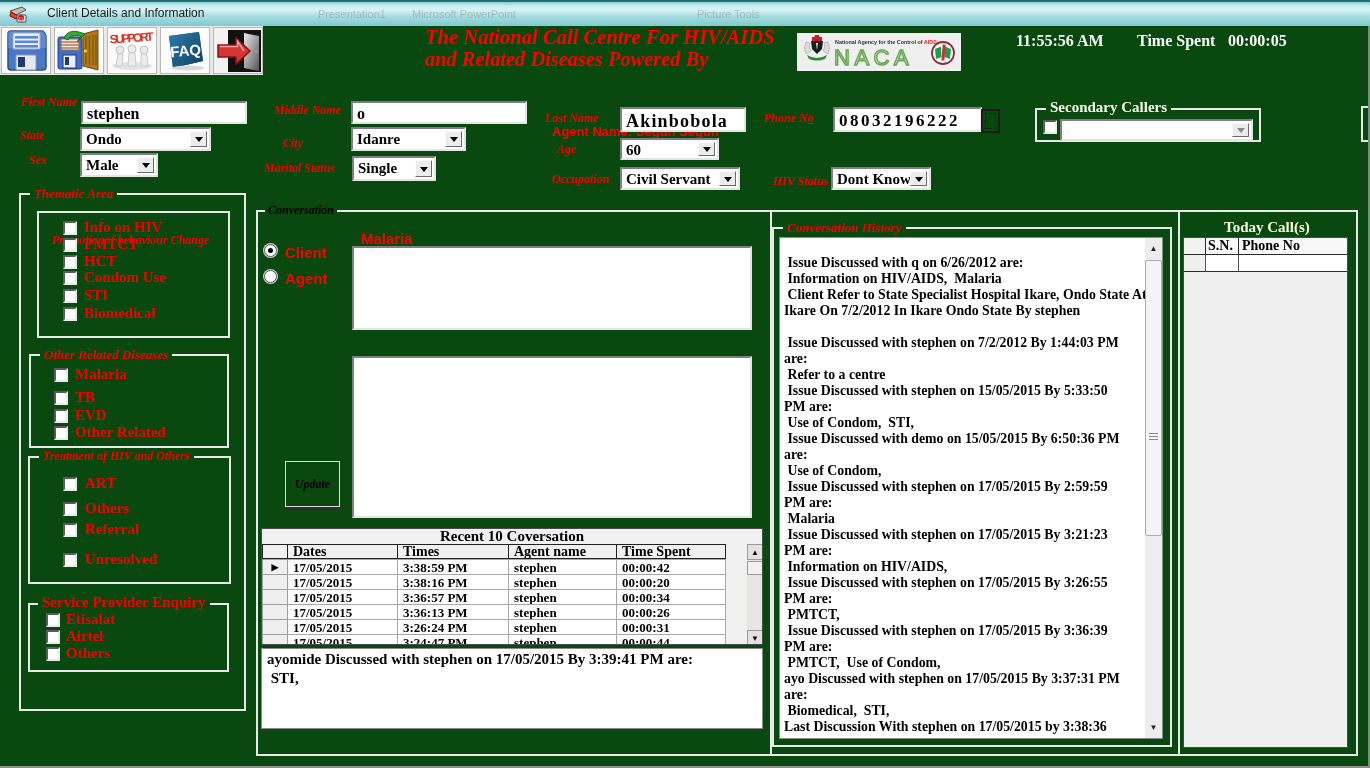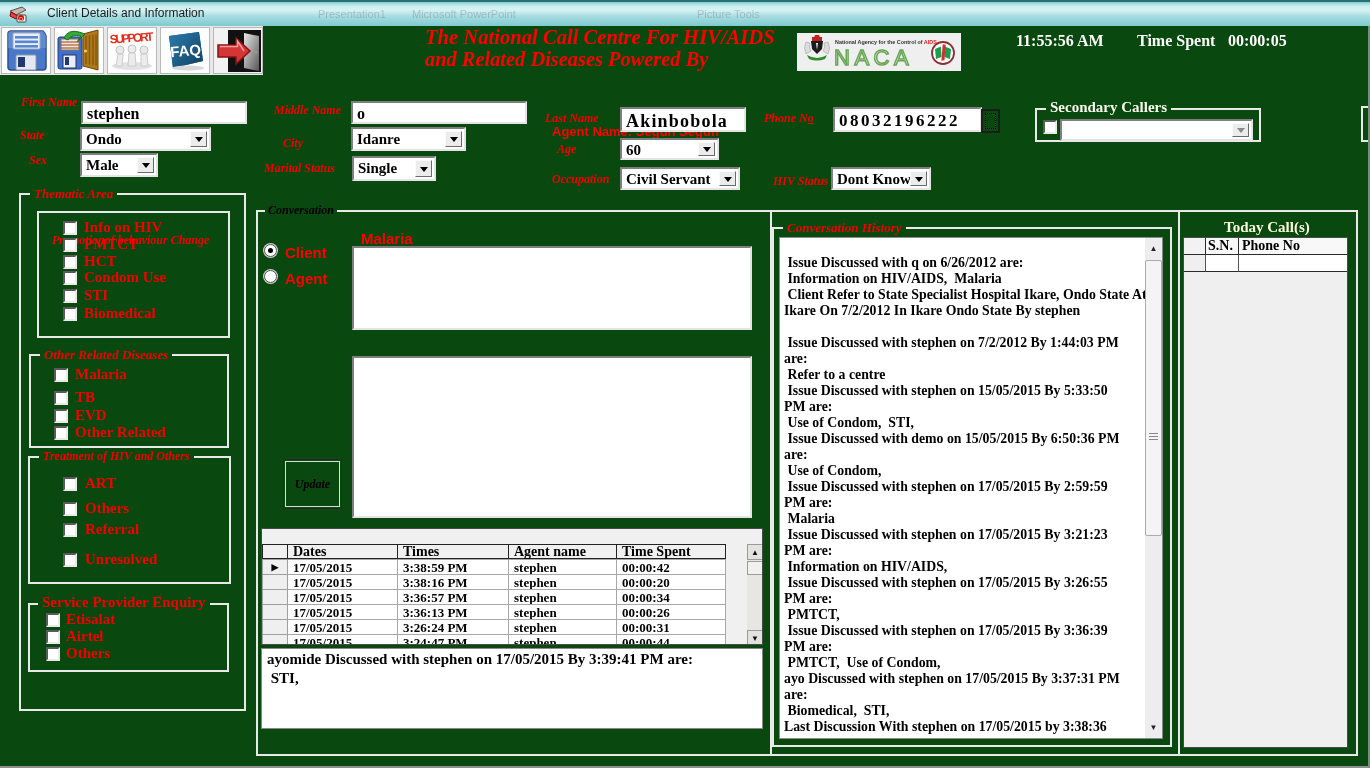--- a/index.html
+++ b/index.html
@@ -277,20 +277,21 @@
 <div class="abs tin" style="left:352px;top:246px;width:400px;height:84px;"></div>
 <div class="abs rsans" style="left:361px;top:341px;font-size:15px;margin-top:48px;">Response</div>
 <div class="abs tin" style="left:352px;top:356px;width:400px;height:162px;"></div>
 
 <div class="abs" style="left:283px;top:459px;width:59px;height:50px;border:1px solid #2a2a2a;background:#09480e;">
   <div style="position:absolute;left:1px;top:1px;right:1px;bottom:1px;border:1px solid #dcdcdc;"></div>
   <div style="position:absolute;width:100%;text-align:center;top:17px;color:#000;font-weight:bold;font-style:italic;font-size:12px;font-family:'Liberation Serif',serif;">Update</div>
 </div>
 
 <div class="abs" id="rtable" style="left:261px;top:528px;width:502px;height:117px;background:#f0f0f0;border:1px solid #4a4a4a;overflow:hidden;font-family:'Liberation Serif',serif;font-weight:bold;color:#000;">
+  <div style="position:absolute;left:0;top:0;width:100%;height:15px;text-align:center;font-size:15px;line-height:15px;">Recent 10 Coversation</div>
   <div style="position:absolute;left:0;top:15px;width:428px;height:102px;">
     <table style="border-collapse:collapse;table-layout:fixed;width:463px;font-family:'Liberation Serif',serif;font-weight:bold;font-size:14px;color:#000;">
       <tbody>
           <tr style="height:14px;">
         <td style="width:25px;background:#f0f0f0;border:1px solid #222;line-height:13px;"></td>
         <td style="width:110px;background:#f0f0f0;border:1px solid #222;padding:0 0 0 5px;line-height:13px;">Dates</td>
         <td style="width:111px;background:#f0f0f0;border:1px solid #222;padding:0 0 0 5px;line-height:13px;margin-left:28px;">Times</td>
         <td style="width:108px;background:#f0f0f0;border:1px solid #222;padding:0 0 0 5px;line-height:13px;">Agent name</td>
         <td style="width:109px;background:#f0f0f0;border:1px solid #222;padding:0 0 0 5px;line-height:13px;">Time Spent</td>
       </tr>

